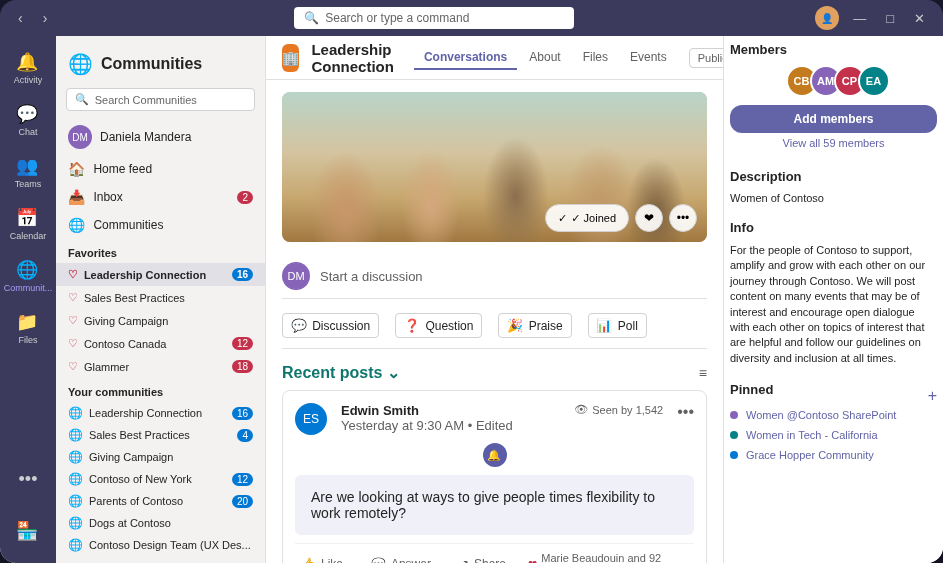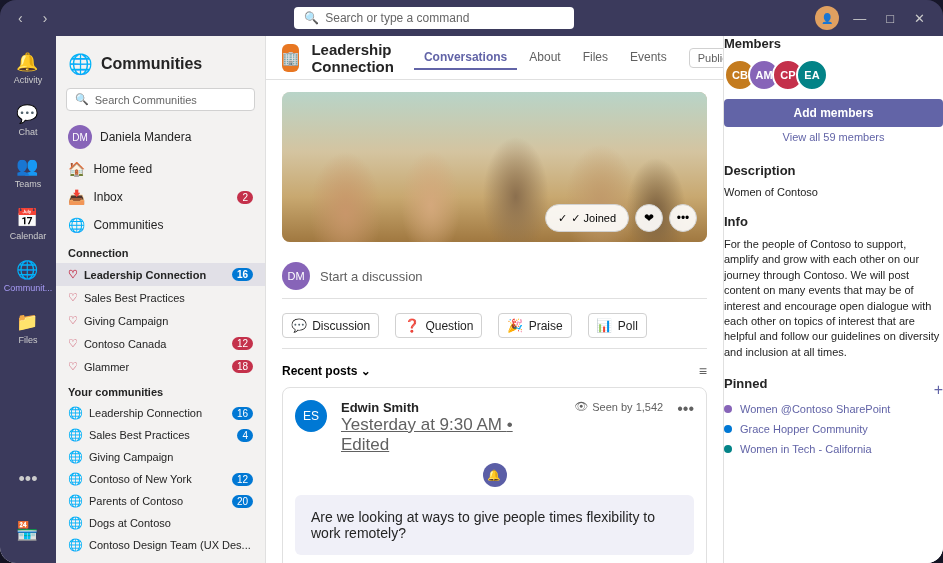--- a/index.html
+++ b/index.html
@@ -201,33 +201,33 @@
       font-size: 12px; color: #242424; cursor: pointer; padding: 4px 8px; border-radius: 4px;
       border: 1px solid #d1d1d1; background: #fff;
     }
     .post-type-icon { font-size: 13px; }
 
     
     .recent-header {
       display: flex; align-items: center; justify-content: space-between;
       padding: 4px 0 8px;
     }
-    .recent-label { font-size: 12px; font-weight: 600; color: #000000; cursor: pointer; }
+    .recent-label { font-size: 16px; font-weight: 600; color: #0f766e; cursor: pointer; }
     .filter-icon { font-size: 14px; color: #616161; cursor: pointer; }
 
     
     .post-card {
       border: 1px solid #e0e0e0; border-radius: 8px; padding: 12px;
       background: #fff;
     }
     .post-header { display: flex; align-items: flex-start; gap: 14px; margin-bottom: 8px; }
     .post-avatar-lg { width: 32px; height: 32px; border-radius: 50%; background: #0078d4; display: flex; align-items: center; justify-content: center; font-size: 12px; color: #fff; flex-shrink: 0; }
     .post-meta { flex: 1; }
     .post-author { font-size: 13px; font-weight: 600; color: #242424; }
-    .post-time { font-size: 17px; color: #616161; text-decoration: underline; }
+    .post-time { font-size: 13px; color: #616161; }
     .post-seen { font-size: 11px; color: #616161; margin-left: auto; display: flex; align-items: center; gap: 4px; }
     .post-more { color: #616161; cursor: pointer; font-size: 16px; }
 
     .post-notify {
       display: flex; align-items: center; justify-content: center;
       margin: 6px 0;
     }
     .notify-icon { width: 24px; height: 24px; background: #5b5ea6; border-radius: 50%; display: flex; align-items: center; justify-content: center; font-size: 11px; color: #fff; }
 
     .post-content {
@@ -245,35 +245,35 @@
     }
     .reactions { margin-left: auto; display: flex; align-items: center; gap: 4px; font-size: 11px; color: #616161; }
     .heart-reaction { color: #c4314b; }
 
     
     .right-panel {
       width: 220px;
       background: #fff;
       border-left: 1px solid #e0e0e0;
       overflow-y: auto;
-      padding: 0;
+      padding: 6px;
     }
     .panel-section { margin-bottom: 16px; }
     .panel-section-title { font-size: 13px; font-weight: 700; color: #242424; margin-bottom: 8px; }
-    .members-avatars { display: flex; margin-bottom: 8px; }
+    .members-avatars { display: flex; margin-bottom: 8px; justify-content: center; }
     .member-avatar {
       width: 32px; height: 32px; border-radius: 50%;
       border: 2px solid #fff; margin-right: -8px;
       display: flex; align-items: center; justify-content: center;
       font-size: 11px; color: #fff; font-weight: 600;
     }
     .members-text { font-size: 11px; color: #242424; margin-bottom: 8px; line-height: 1.4; }
     .btn-add-members {
       width: 100%; padding: 7px; background: #6264a7; color: #fff;
-      border: none; border-radius: 4px; font-size: 12px; cursor: pointer; font-weight: 600;
+      border: none; border-radius: 12px; font-size: 12px; cursor: pointer; font-weight: 600;
     }
     .view-all-link { text-align: center; font-size: 11px; color: #6264a7; cursor: pointer; padding: 4px 0; }
 
     .description-text { font-size: 11px; color: #242424; margin-top: 4px; }
     .info-text { font-size: 11px; color: #242424; margin-top: 4px; line-height: 1.4; }
 
     .pinned-header { display: flex; align-items: flex-end; justify-content: space-between; }
     .pinned-add { font-size: 16px; color: #6264a7; cursor: pointer; }
     .pinned-item {
       display: flex; align-items: center; gap: 8px;
@@ -361,21 +361,21 @@
       <div class="sidebar-link" data-interactable="true">
         <span class="link-icon" data-interactable="false">📥</span>
         <span data-interactable="false">Inbox</span>
         <span class="badge" data-interactable="false">2</span>
       </div>
       <div class="sidebar-link" data-interactable="true">
         <span class="link-icon" data-interactable="false">🌐</span>
         <span data-interactable="false">Communities</span>
       </div>
 
-      <div class="section-header" data-interactable="false">Connection</div>
+      <div class="section-header" data-interactable="false">Favorites</div>
 
       <div class="favorite-item active" data-interactable="true">
         <span class="heart-icon" data-interactable="false">♡</span>
         <span data-interactable="false">Leadership Connection</span>
         <span class="badge blue" data-interactable="false">16</span>
       </div>
       <div class="favorite-item" data-interactable="true">
         <span class="heart-icon" data-interactable="false">♡</span>
         <span data-interactable="false">Sales Best Practices</span>
       </div>
@@ -572,25 +572,25 @@
       <div class="panel-section" data-interactable="false">
         <div class="pinned-header" data-interactable="false">
           <div class="panel-section-title" data-interactable="false">Pinned</div>
           <span class="pinned-add" data-interactable="true">+</span>
         </div>
         <div class="pinned-item" data-interactable="true">
           <div class="pinned-dot" data-interactable="false" style="background:#8764b8"></div>
           <span data-interactable="false">Women @Contoso SharePoint</span>
         </div>
         <div class="pinned-item" data-interactable="true">
+          <div class="pinned-dot" data-interactable="false" style="background:#038387"></div>
+          <span data-interactable="false">Women in Tech - California</span>
+        </div>
+        <div class="pinned-item" data-interactable="true">
           <div class="pinned-dot" data-interactable="false" style="background:#0078d4"></div>
           <span data-interactable="false">Grace Hopper Community</span>
         </div>
-        <div class="pinned-item" data-interactable="true">
-          <div class="pinned-dot" data-interactable="false" style="background:#038387"></div>
-          <span data-interactable="false">Women in Tech - California</span>
-        </div>
       </div>
 
     </div>
 
   </div>
 </div>
 
 </body></html>

